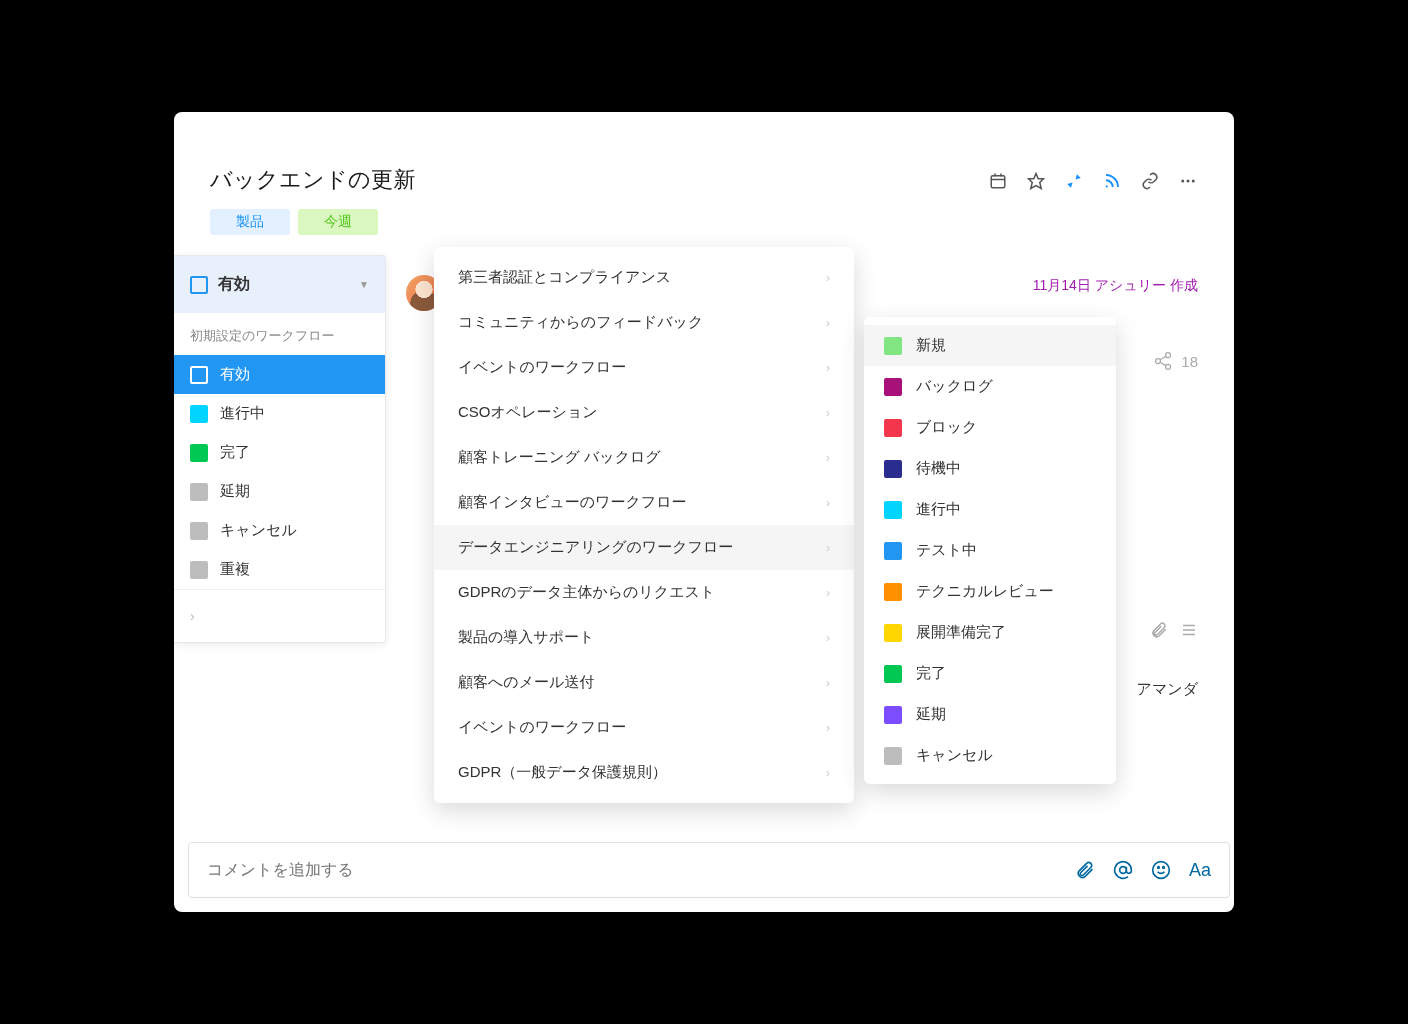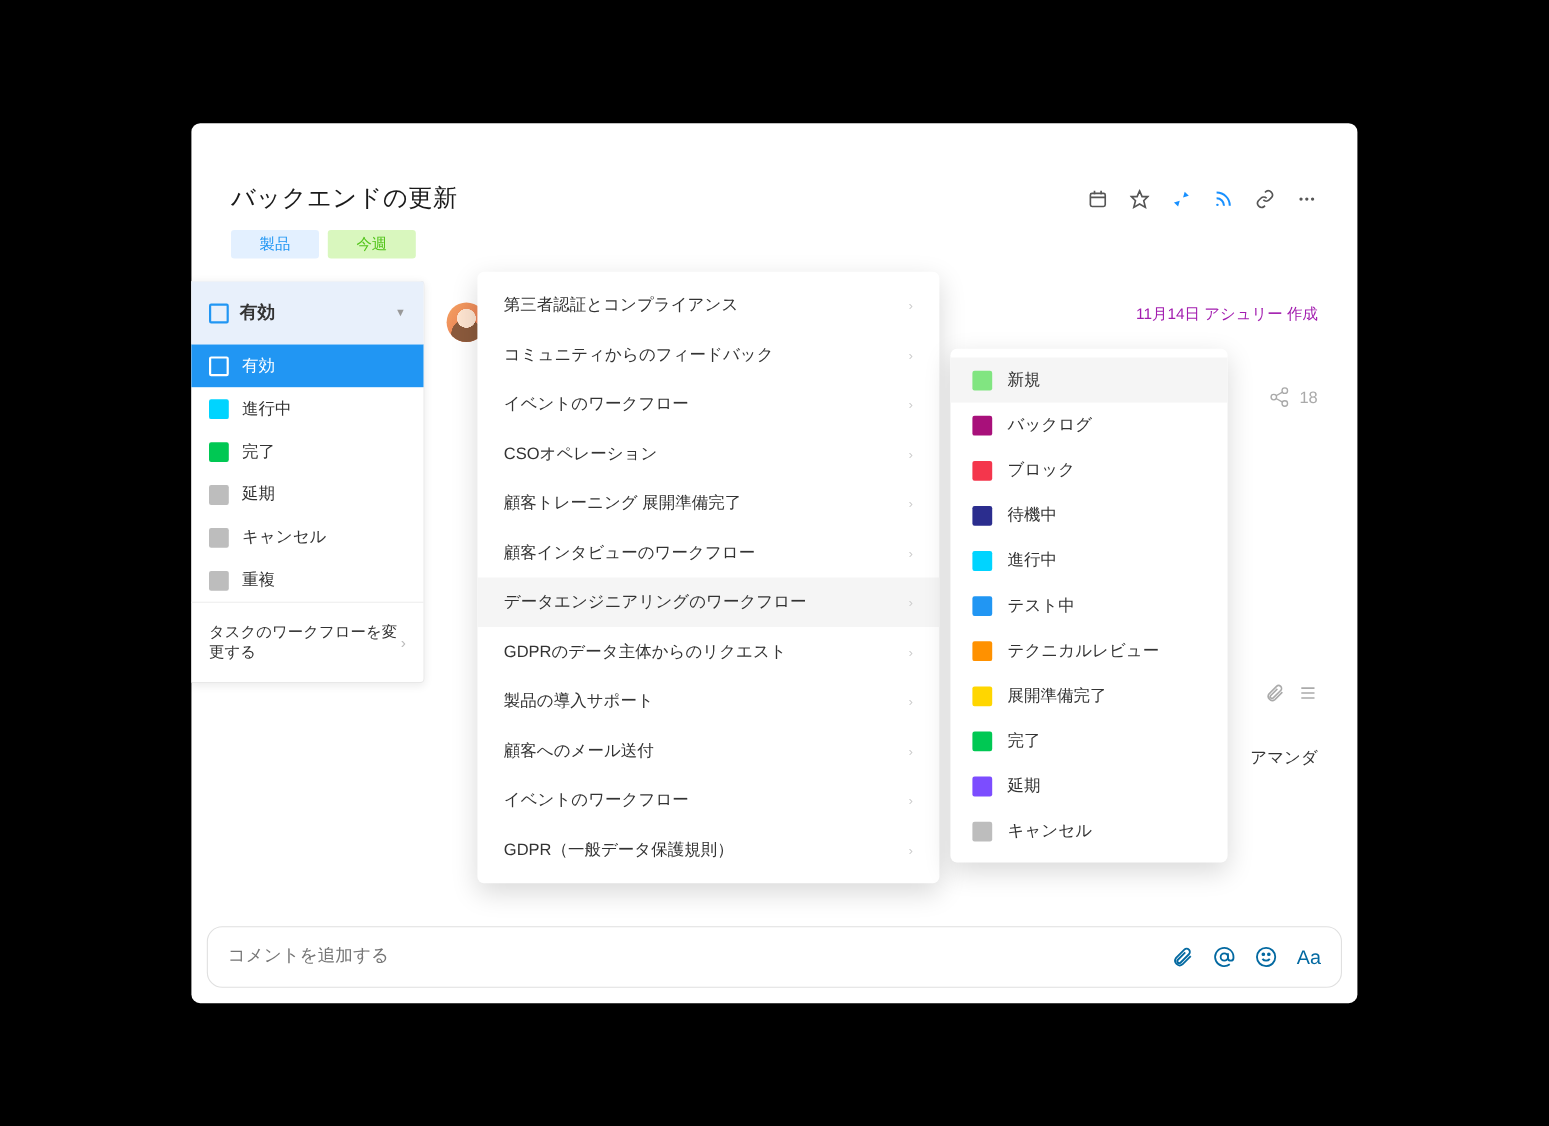--- a/index.html
+++ b/index.html
@@ -37,21 +37,21 @@
 .assignee { position: absolute; right: 36px; top: 425px; font-size: 15px; color: #333; }
 .side-icons { position: absolute; right: 36px; top: 366px; display: flex; gap: 12px; color: #aaa; }
 .workflow-menu { position: absolute; left: 260px; top: -8px; width: 420px; background: #fff; border-radius: 6px; box-shadow: 0 8px 24px rgba(0,0,0,0.15); padding: 8px 0; max-height: 580px; }
 .workflow-item { padding: 13px 24px; display: flex; align-items: center; justify-content: space-between; cursor: pointer; font-size: 15px; color: #333; }
 .workflow-item:hover, .workflow-item.hovered { background: #f5f5f5; }
 .workflow-item-chevron { color: #ccc; font-size: 12px; }
 .status-submenu { position: absolute; left: 690px; top: 62px; width: 252px; background: #fff; border-radius: 6px; box-shadow: 0 8px 24px rgba(0,0,0,0.15); padding: 8px 0; }
 .submenu-item { padding: 11px 20px; display: flex; align-items: center; gap: 14px; cursor: pointer; font-size: 15px; color: #333; }
 .submenu-item:hover, .submenu-item.hovered { background: #f5f5f5; }
 .submenu-square { width: 18px; height: 18px; border-radius: 2px; flex-shrink: 0; }
-.comment-bar { position: absolute; left: 14px; right: 14px; bottom: 14px; height: 56px; border: 1px solid #e0e0e0; border-radius: 14px; display: flex; align-items: center; padding: 0 18px; }
+.comment-bar { position: absolute; left: 14px; right: 4px; bottom: 14px; height: 56px; border: 1px solid #e0e0e0; border-radius: 4px; display: flex; align-items: center; padding: 0 18px; }
 .comment-input { flex: 1; border: none; outline: none; font-size: 16px; color: #999; }
 .comment-icons { display: flex; gap: 18px; color: #0369a1; }
 .comment-icon { cursor: pointer; display: flex; align-items: center; }
 svg { display: block; }
 </style>
 </head>
 <body>
 
 <div class="app-window">
   <div class="header">
@@ -104,20 +104,21 @@
   </div>
 
   <div class="content">
 
     <div class="status-panel">
       <div class="status-header">
         <span class="status-checkbox"></span>
         <span class="status-header-text">有効</span>
         <span class="status-chevron">▼</span>
       </div>
+      <div class="status-section-label">初期設定のワークフロー</div>
       <div id="status-items">
           <div class="status-item selected">
             <span class="status-square outline"></span>
             <span class="status-item-text">有効</span>
           </div>
           <div class="status-item">
             <span class="status-square" style="background: rgb(0, 212, 255);"></span>
             <span class="status-item-text">進行中</span>
           </div>
           <div class="status-item">
@@ -131,21 +132,20 @@
           <div class="status-item">
             <span class="status-square" style="background: rgb(189, 189, 189);"></span>
             <span class="status-item-text">キャンセル</span>
           </div>
           <div class="status-item">
             <span class="status-square" style="background: rgb(189, 189, 189);"></span>
             <span class="status-item-text">重複</span>
           </div>
         </div>
       <div class="status-footer">
-        <span>タスクのワークフローを変更する</span>
         <span class="status-footer-chevron">›</span>
       </div>
     </div>
 
     <div class="avatar"></div>
     <div class="metadata">11月14日 アシュリー 作成</div>
 
     <div class="share-count">
       <svg width="20" height="20" viewBox="0 0 24 24" fill="none" stroke="currentColor" stroke-width="1.5">
           <circle cx="18" cy="5" r="3"></circle>
@@ -185,21 +185,21 @@
         </div>
         <div class="workflow-item">
           <span>イベントのワークフロー</span>
           <span class="workflow-item-chevron">›</span>
         </div>
         <div class="workflow-item">
           <span>CSOオペレーション</span>
           <span class="workflow-item-chevron">›</span>
         </div>
         <div class="workflow-item">
-          <span>顧客トレーニング 展開準備完了</span>
+          <span>顧客トレーニング バックログ</span>
           <span class="workflow-item-chevron">›</span>
         </div>
         <div class="workflow-item">
           <span>顧客インタビューのワークフロー</span>
           <span class="workflow-item-chevron">›</span>
         </div>
         <div class="workflow-item hovered">
           <span>データエンジニアリングのワークフロー</span>
           <span class="workflow-item-chevron">›</span>
         </div>

